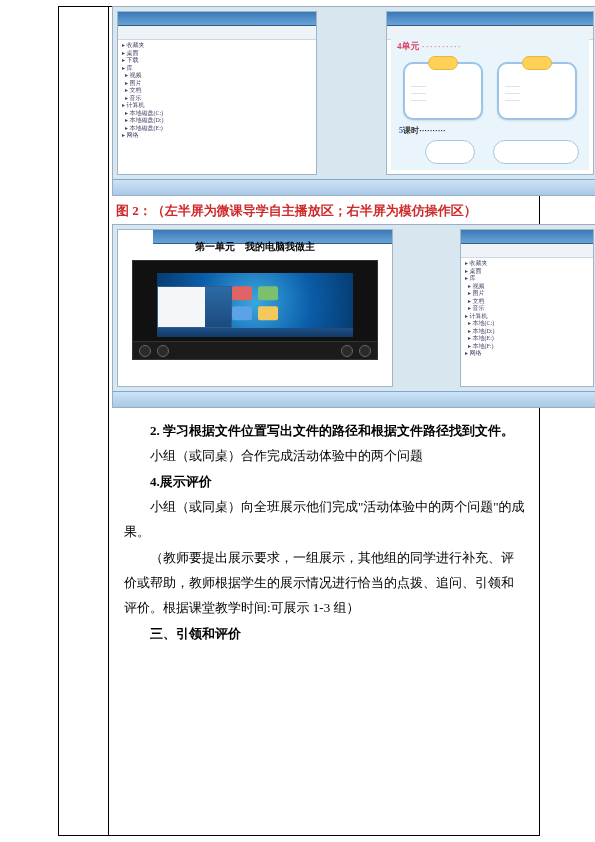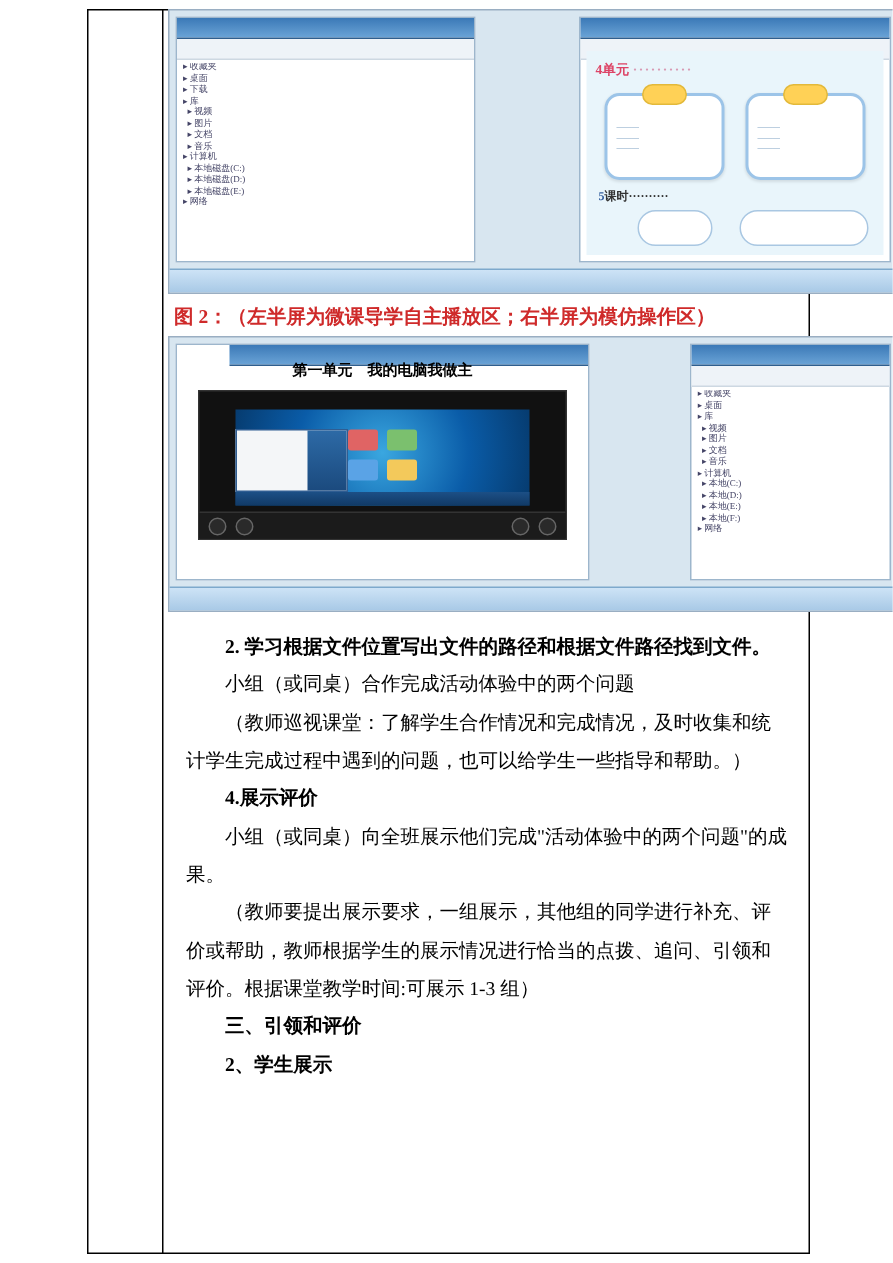--- a/index.html
+++ b/index.html
@@ -260,21 +260,19 @@
           <div>&nbsp;&nbsp;▸ 本地(F:)</div>
         <div>▸ 网络</div>
       </div>
     </div>
     <div class="shot-taskbar"></div>
   </div>
 
   <div class="body-text">
     <p class="bold">2. 学习根据文件位置写出文件的路径和根据文件路径找到文件。</p>
     <p>小组（或同桌）合作完成活动体验中的两个问题</p>
-    <p>（教师巡视课堂：了解学生合作情况和完成情况，及时收集和统计学生完成过程中遇到的问题，也可以给学生一些指导和帮助。）</p>
     <p class="bold">4.展示评价</p>
     <p>小组（或同桌）向全班展示他们完成"活动体验中的两个问题"的成果。</p>
     <p>（教师要提出展示要求，一组展示，其他组的同学进行补充、评价或帮助，教师根据学生的展示情况进行恰当的点拨、追问、引领和评价。根据课堂教学时间:可展示 1-3 组）</p>
     <p class="bold">三、引领和评价</p>
-    <p class="bold">2、学生展示</p>
   </div>
 
 </div>
 
 </body></html>

